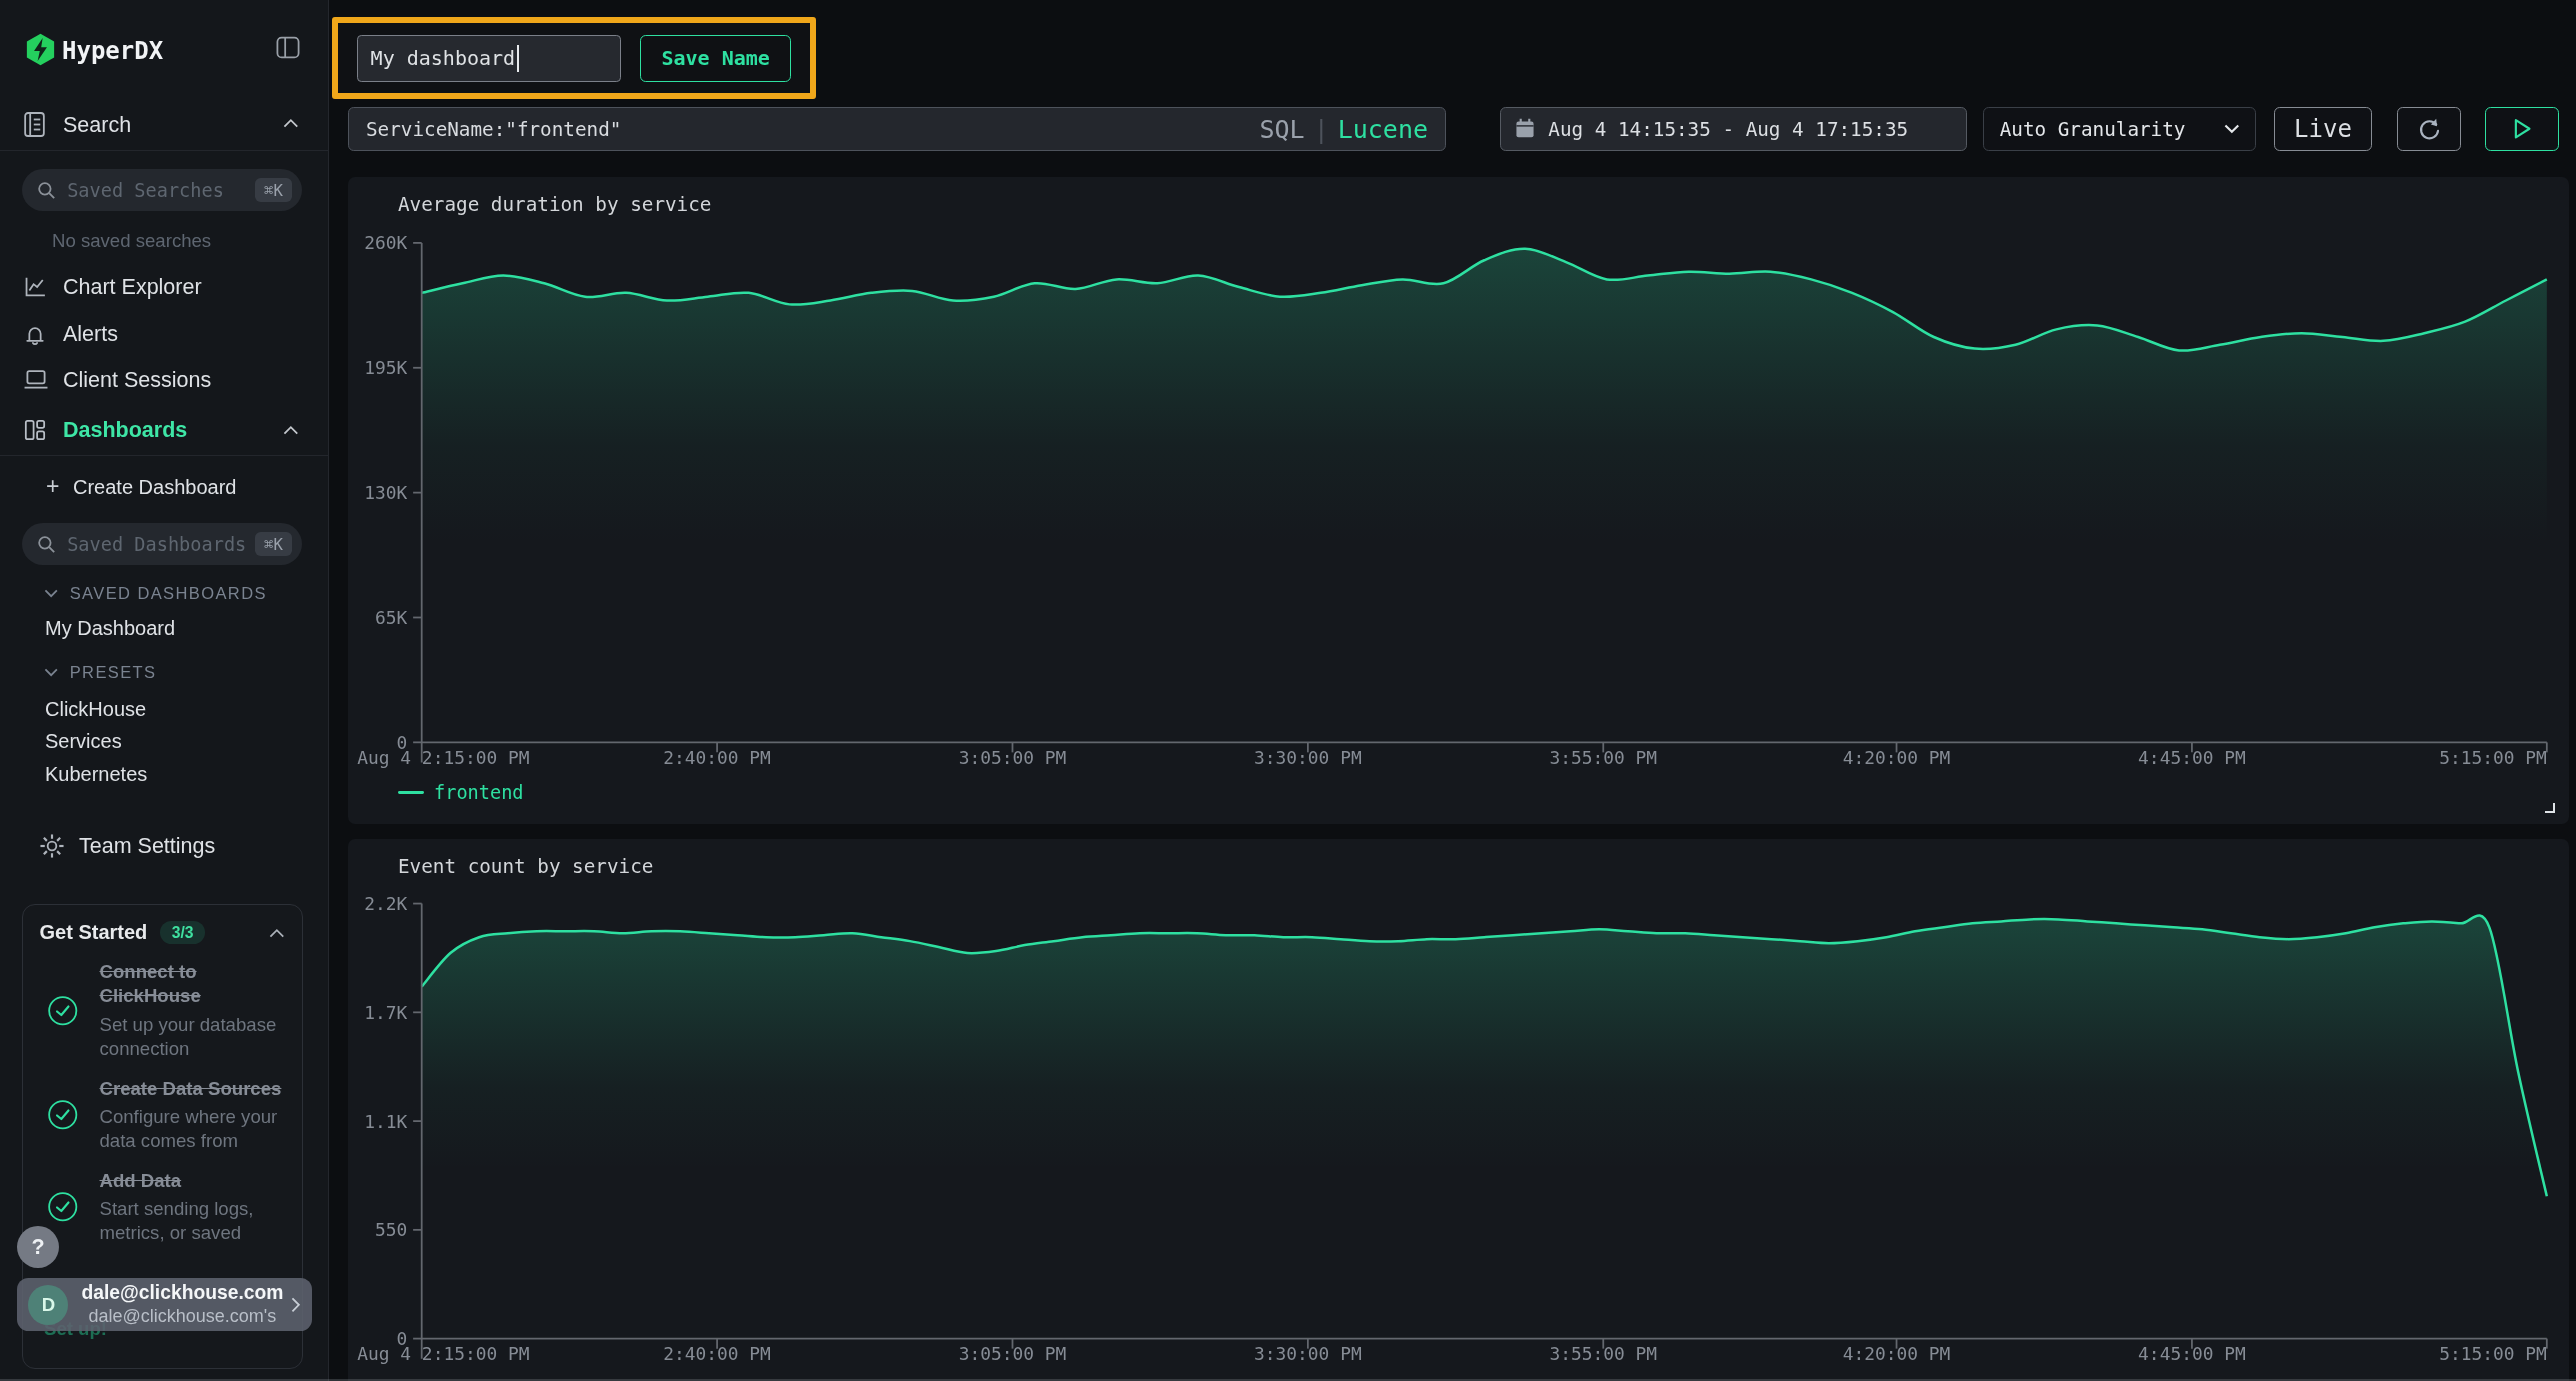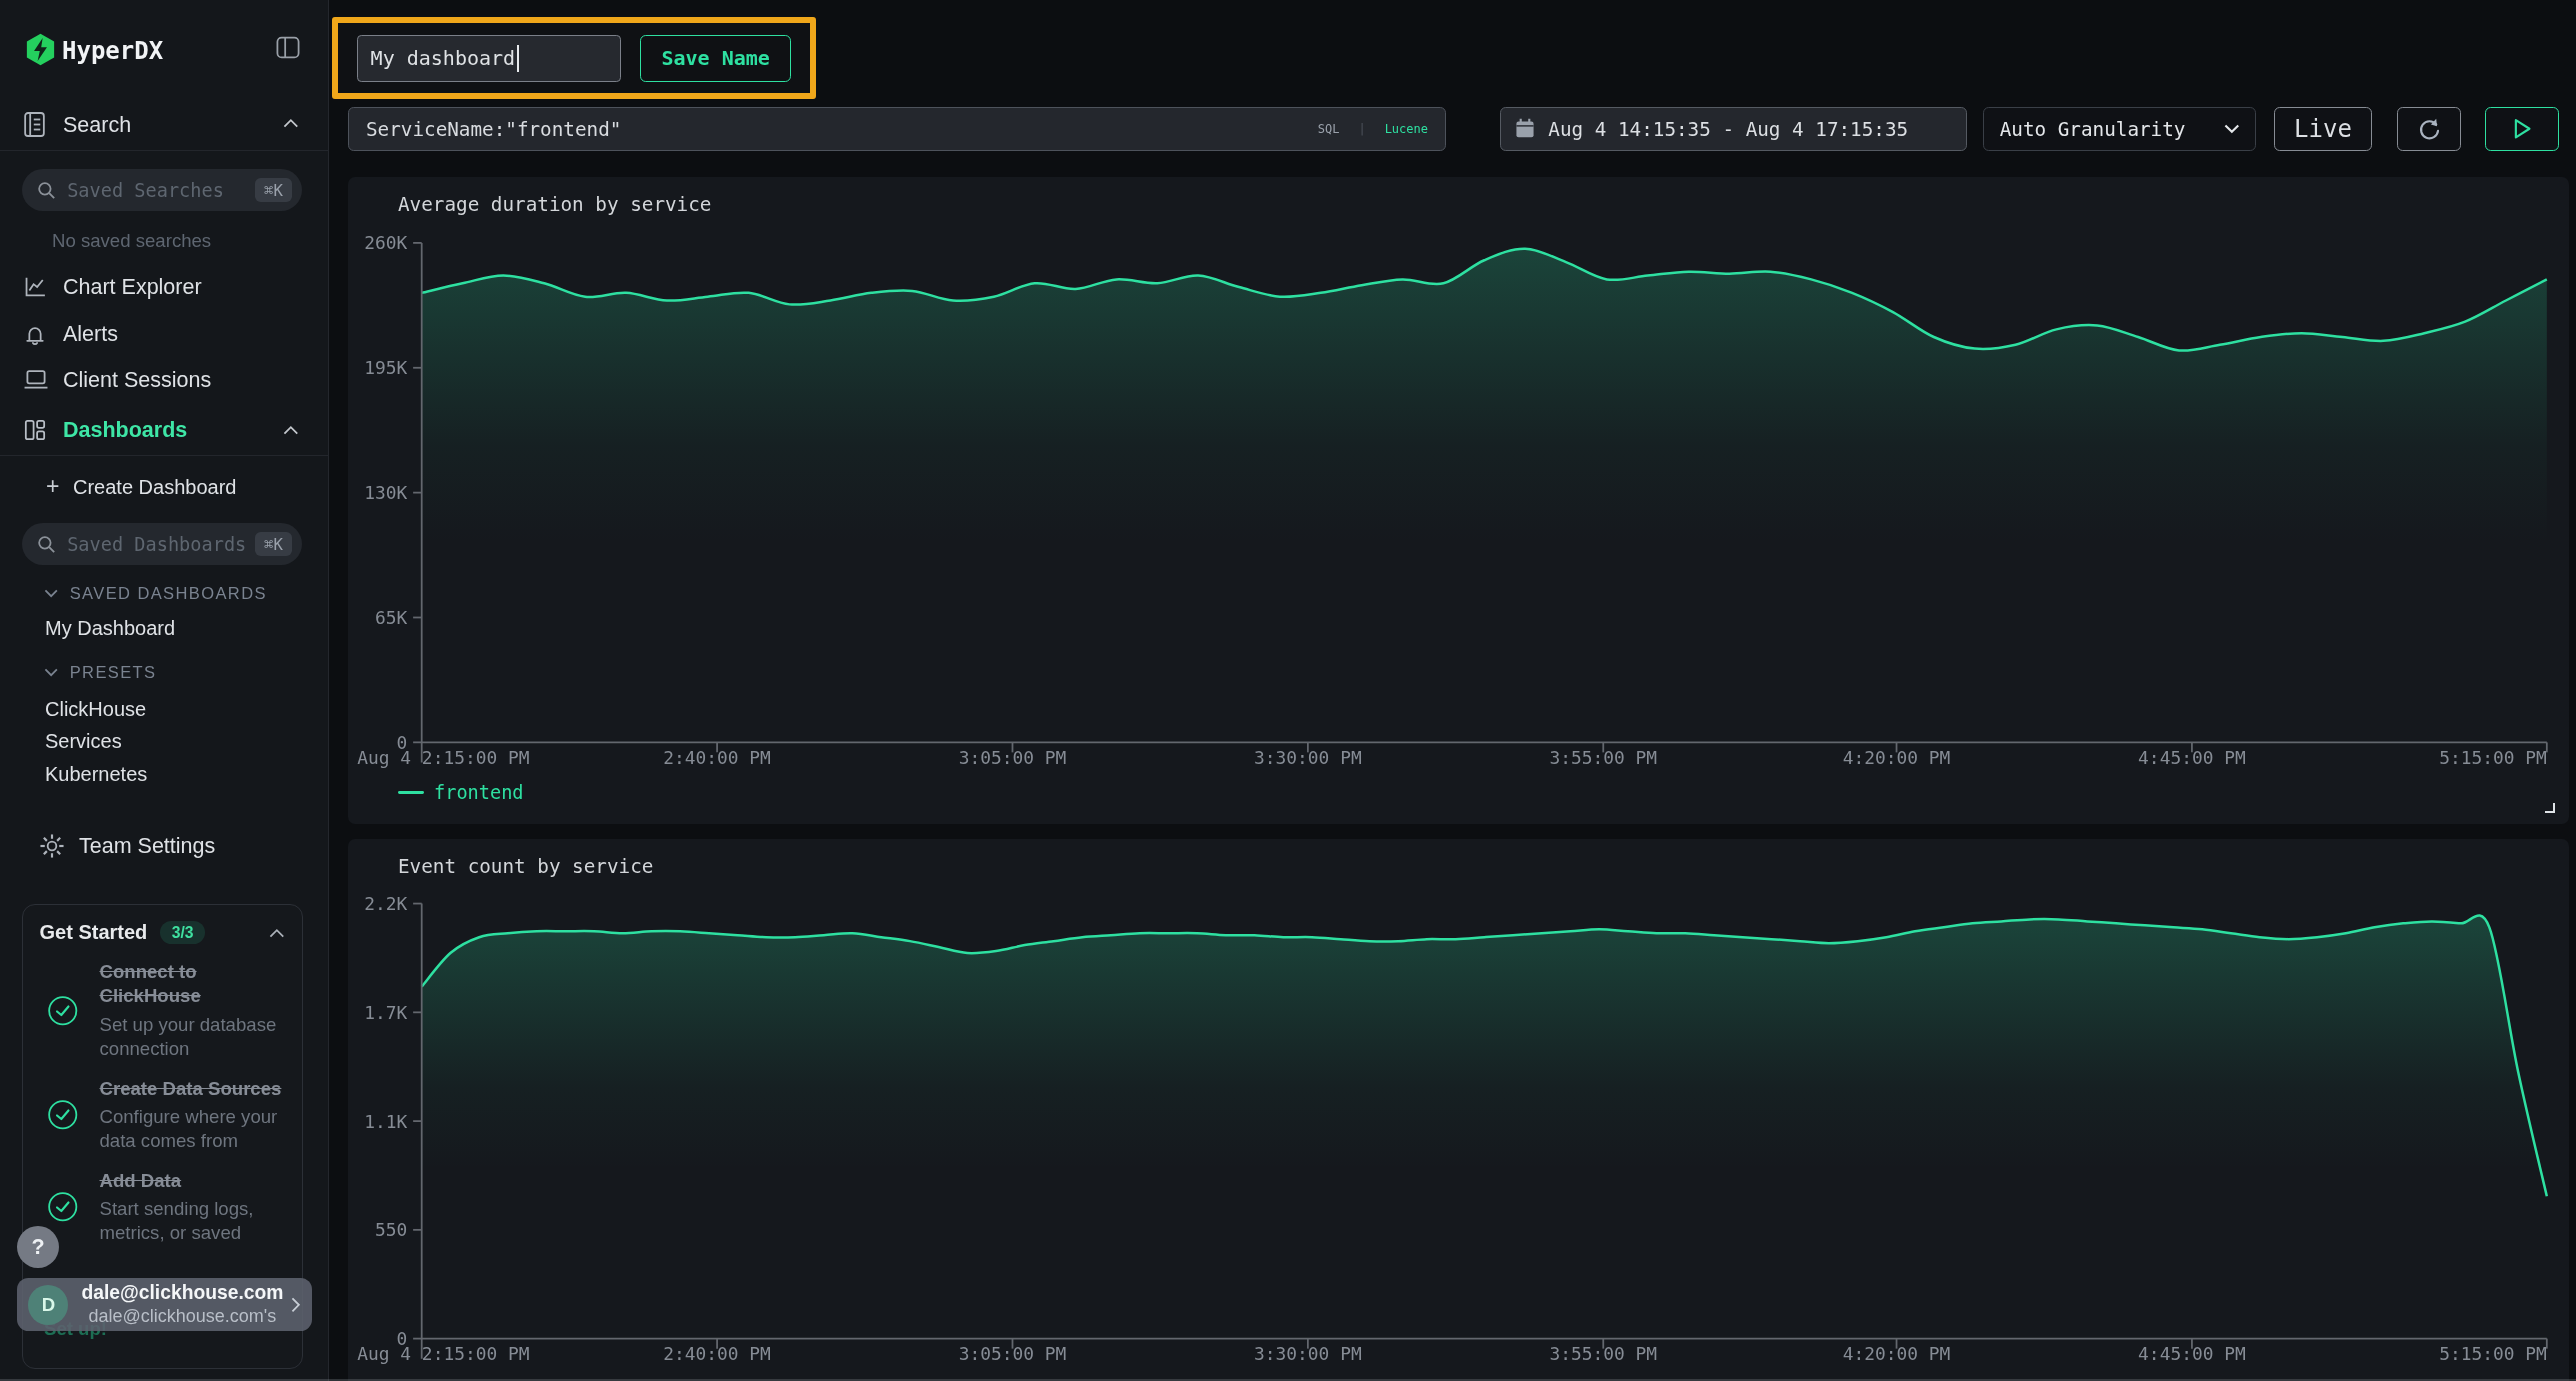--- a/index.html
+++ b/index.html
@@ -53,21 +53,21 @@
   .name-input { width:270px; height:47px; background:#26292f; border:1.4px solid #7b8089; border-radius:4.3px;
                 display:flex; align-items:center; padding:0 13px;
                 font-family:"DejaVu Sans Mono", monospace; font-size:20px; color:#dfe2e5; }
   .caret { display:inline-block; width:2.1px; height:27px; background:#e8ebee; margin-left:2.1px; }
   .save-btn { width:155px; height:47px; border:1.4px solid #2ee0a1; border-radius:5.7px; background:transparent;
               color:#2ee0a1; font-family:"DejaVu Sans Mono", monospace; font-weight:bold; font-size:20px;
               display:flex; align-items:center; justify-content:center; }
   .query-bar { position:absolute; left:348px; top:107px; width:1098px; height:44px; background:#24272d;
                border:1.4px solid #4d525b; border-radius:5.7px; display:flex; align-items:center; padding:0 17px; }
   .query-text { font-family:"DejaVu Sans Mono", monospace; font-size:19.3px; color:#d9dce0; flex:1; }
-  .lang-toggle { display:flex; align-items:center; gap:19px; font-family:"DejaVu Sans Mono", monospace; font-size:12px; }
+  .lang-toggle { display:flex; align-items:center; gap:9px; font-family:"DejaVu Sans Mono", monospace; font-size:25px; }
   .lang-sql { color:#9aa1ab; } .lang-pipe { color:#4d525b; } .lang-lucene { color:#2ee0a1; }
   .time-box { position:absolute; left:1500px; top:107px; width:467px; height:44px; background:#24272d;
               border:1.4px solid #555a62; border-radius:5.7px; display:flex; align-items:center; gap:13px; padding:0 14.3px;
               font-family:"DejaVu Sans Mono", monospace; font-size:19.3px; color:#dcdfe3; }
   .gran-box { position:absolute; left:1983px; top:107px; width:273px; height:44px; background:#0f1115;
               border:1.4px solid #3a3f47; border-radius:5.7px; display:flex; align-items:center;
               justify-content:space-between; padding:0 15.7px;
               font-family:"DejaVu Sans Mono", monospace; font-size:19.3px; color:#e4e7ea; }
   .live-btn { position:absolute; left:2274px; top:107px; width:98px; height:44px; background:#0f1115;
               border:1.4px solid #878c94; border-radius:5.7px; display:flex; align-items:center; justify-content:center;

